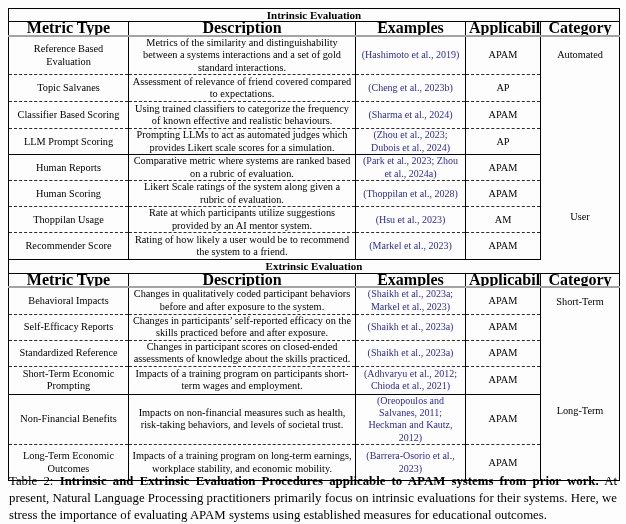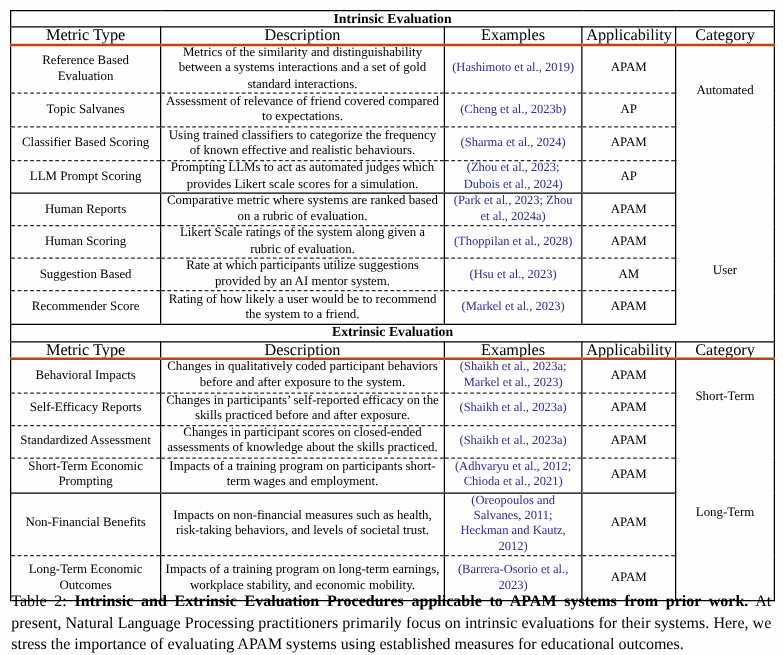--- a/index.html
+++ b/index.html
@@ -29,32 +29,32 @@
     font-weight:normal;
     overflow:hidden;
   }
   tr.sec-title td {
     font-weight:bold;
     font-size:11px;
     border-bottom:1px solid #000;
     border-left:none;
   }
   tr.head th {
-    font-weight:normal;
-    font-size:13px;
-    border-bottom:2px solid #c2410c;
+    font-weight:bold;
+    font-size:16px;
+    border-bottom:2px solid #a3a3a3;
   }
   tr.dash td:not(.cat) { border-bottom:1px dashed #2a2a2a; }
   tr.gend td { border-bottom:1.6px solid #000; }
   td.cite { color:#2c2c9a; font-size:10px; }
   td.cat { vertical-align:top; }
   td.cat span { display:block; }
-  td.cat.pt-a span { padding-top:30px; }
+  td.cat.pt-a span { padding-top:12px; }
   td.cat.pt-u span { padding-top:56px; }
-  td.cat.pt-s span { padding-top:24px; }
+  td.cat.pt-s span { padding-top:8px; }
   td.cat.pt-l span { padding-top:11px; }
   .caption {
     position:absolute;
     left:9px; top:473px; width:608px;
     font-size:12.8px;
     line-height:17px;
     text-align:justify;
   }
   .caption .b { font-weight:bold;margin-top:32px; }
 </style>
@@ -120,21 +120,21 @@
             <span>User</span>
           </td>
   </tr>
   <tr class="dash" style="height:26px">
     <td class="metric">Human Scoring</td>
     <td class="desc">Likert Scale ratings of the system along given a rubric of evaluation.</td>
     <td class="cite">(Thoppilan et al., 2028)</td>
     <td class="app">APAM</td>
   </tr>
   <tr class="dash" style="height:26px">
-    <td class="metric">Suggestion Based</td>
+    <td class="metric">Thoppilan Usage</td>
     <td class="desc">Rate at which participants utilize suggestions provided by an AI mentor system.</td>
     <td class="cite">(Hsu et al., 2023)</td>
     <td class="app">AM</td>
   </tr>
   <tr class="gend" style="height:27px">
     <td class="metric">Recommender Score</td>
     <td class="desc">Rating of how likely a user would be to recommend the system to a friend.</td>
     <td class="cite">(Markel et al., 2023)</td>
     <td class="app">APAM</td>
   </tr>
@@ -159,21 +159,21 @@
             <span>Short-Term</span>
           </td>
   </tr>
   <tr class="dash" style="height:26px">
     <td class="metric">Self-Efficacy Reports</td>
     <td class="desc">Changes in participants’ self-reported efficacy on the skills practiced before and after exposure.</td>
     <td class="cite">(Shaikh et al., 2023a)</td>
     <td class="app">APAM</td>
   </tr>
   <tr class="dash" style="height:26px">
-    <td class="metric">Standardized Assessment</td>
+    <td class="metric">Standardized Reference</td>
     <td class="desc">Changes in participant scores on closed-ended assessments of knowledge about the skills practiced.</td>
     <td class="cite">(Shaikh et al., 2023a)</td>
     <td class="app">APAM</td>
   </tr>
   <tr class="gend" style="height:28px">
     <td class="metric">Short-Term Economic Prompting</td>
     <td class="desc">Impacts of a training program on participants short-term wages and employment.</td>
     <td class="cite">(Adhvaryu et al., 2012; Chioda et al., 2021)</td>
     <td class="app">APAM</td>
   </tr>

